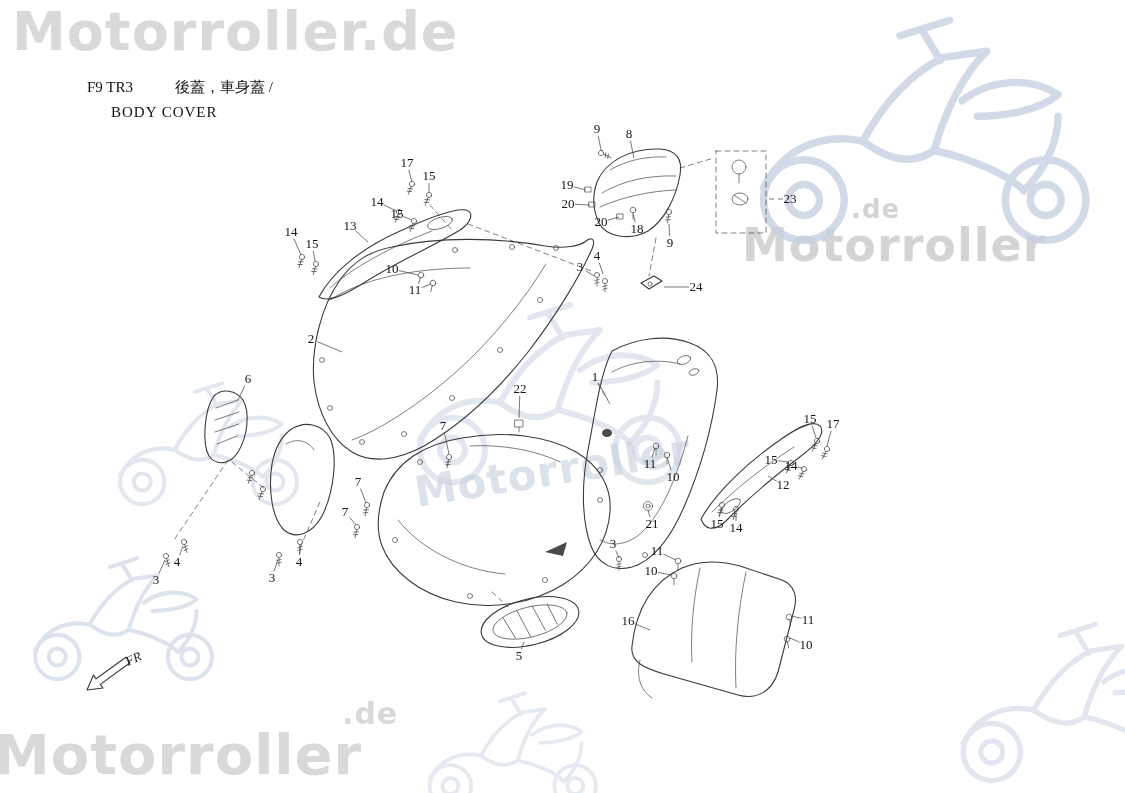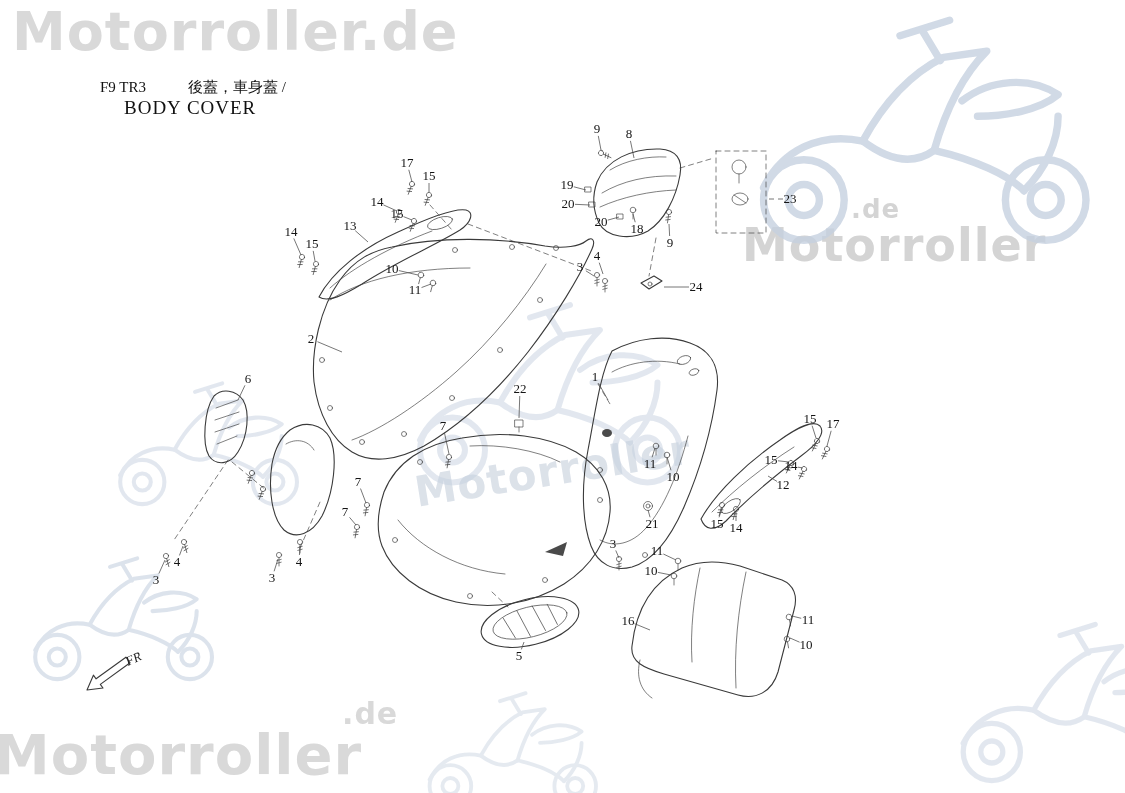--- a/index.html
+++ b/index.html
@@ -5,24 +5,24 @@
   *{margin:0;padding:0;box-sizing:border-box}
   html,body{width:1125px;height:793px;background:#ffffff;overflow:hidden}
   #stage{position:relative;width:1125px;height:793px;font-family:"Liberation Sans",sans-serif;background:#fff}
   .wm{position:absolute;color:#d9d9d9;font-weight:bold;font-family:"DejaVu Sans",sans-serif;letter-spacing:1px;white-space:nowrap;z-index:1;user-select:none}
   .wm-top{left:12px;top:0;font-size:54px}
   .wm-right{left:742px;top:218px;font-size:46px;color:#d4d4d4}
   .wm-right-de{left:851px;top:194px;font-size:26px;color:#d4d4d4}
   .wm-center{left:415px;top:468px;font-size:42px;color:#d6dde6;opacity:.85;transform:rotate(-9deg);transform-origin:left center}
   .wm-bot{left:-6px;top:722px;font-size:56px}
   .wm-bot-de{left:342px;top:696px;font-size:30px}
-  .title-block{position:absolute;left:100px;top:78px;z-index:3;color:#111;font-family:"Liberation Serif",serif}
+  .title-block{position:absolute;left:87px;top:78px;z-index:3;color:#111;font-family:"Liberation Serif",serif}
   .t1{font-size:15px}
   .t1 .cjk{margin-left:42px}
-  .t2{font-size:19px;margin-left:24px;margin-top:0;letter-spacing:1px}
+  .t2{font-size:15px;margin-left:24px;margin-top:7px;letter-spacing:1px}
   svg#diagram{position:absolute;left:0;top:0;z-index:2}
   .ln{fill:none;stroke:#3a3a3a;stroke-width:1.1;stroke-linejoin:round;stroke-linecap:round}
   .tn{fill:none;stroke:#3a3a3a;stroke-width:.65;stroke-linejoin:round;stroke-linecap:round}
   .dsh{stroke-dasharray:5 4}
   .fil{fill:#4a4a4a;stroke:none}
   .scooter{fill:none;stroke:#c6d1e0;stroke-width:2.4;stroke-linecap:round;stroke-linejoin:round}
   .callout{font:13px "Liberation Serif",serif;fill:#141414;text-anchor:middle}
   .leader{stroke:#4a4a4a;stroke-width:.75;fill:none}
   .frtext{font:italic 13px "Liberation Serif",serif;fill:#222}
 </style>

